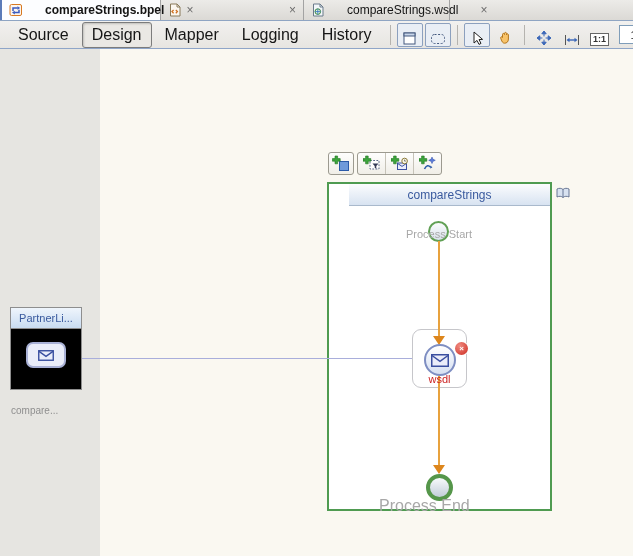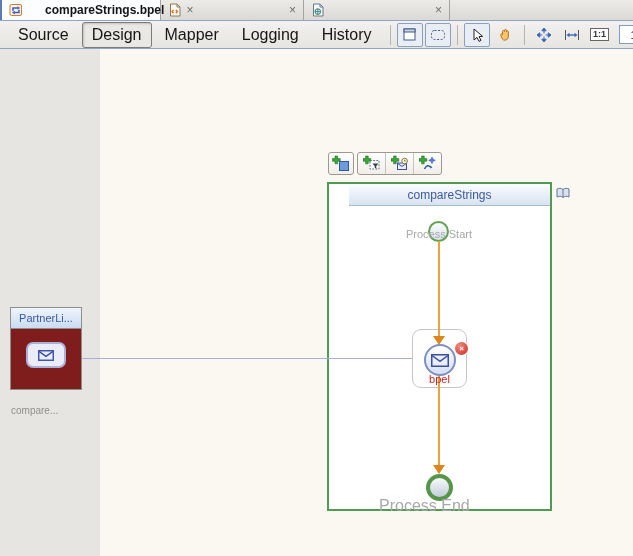--- a/index.html
+++ b/index.html
@@ -16,34 +16,34 @@
   .tab svg{flex:0 0 auto;}
   
   .toolbar{position:absolute;top:21px;left:0;width:633px;height:28px;box-sizing:border-box;
     background:linear-gradient(#F2F1EF,#E7E5E1);border-bottom:1px solid #8FA5C8;
     display:flex;align-items:center;padding:0 4px 0 8px;}
   .viewbtn{font-size:16px;color:#161616;padding:3px 9px;margin-right:3px;
     border:1px solid transparent;border-radius:3px;}
   .viewbtn.pressed{border-color:#7C7C7C;background:#EAE8E4;
     box-shadow:inset 1px 1px 2px rgba(0,0,0,.18);}
   .tsep{width:1px;height:20px;background:#B5B3AF;margin:0 5px;flex:0 0 auto;}
-  .iconbtn{width:24px;height:22px;display:flex;align-items:center;justify-content:center;
+  .iconbtn{width:24px;height:22px;display:flex;align-items:flex-end;justify-content:center;
     border:1px solid transparent;border-radius:2px;margin:8px 1px;flex:0 0 auto;}
   .iconbtn.toggled{border-color:#8CA0BE;background:#E9EEF5;}
   .oneone{font-size:9px;font-weight:bold;color:#333;border:1px solid #666;background:#fff;
     padding:1px 2px;line-height:1;}
   .combo{width:54px;height:19px;box-sizing:border-box;border:1px solid #7F9DB9;background:#fff;
     display:flex;align-items:center;font-size:11px;color:#111;padding-left:11px;margin:0 5px;}
   .combo .arrow{margin-left:auto;padding-right:4px;font-size:7px;color:#333;}
   
   .canvas{position:absolute;top:49px;left:0;width:633px;height:507px;background:#FAF8F1;}
   .gutter{position:absolute;left:0;top:0;width:100px;height:507px;background:#E6E5E1;}
   
   .pl-box{position:absolute;left:10px;top:258px;width:72px;height:83px;box-sizing:border-box;
-    background:#7f1d1d;border:1px solid #8E8E8E;z-index:2;}
+    background:#000000;border:1px solid #8E8E8E;z-index:2;}
   .pl-header{height:20px;background:linear-gradient(#EFF5FC,#C9DCF1);border-bottom:1px solid #8E8E8E;
     display:flex;align-items:center;justify-content:center;font-size:11px;color:#3A5A9E;}
   .pl-icon{position:absolute;left:15px;top:34px;width:40px;height:26px;box-sizing:border-box;
     border:2px solid #A9B1D6;border-radius:7px;background:#EAEDF9;
     display:flex;align-items:center;justify-content:center;}
   .pl-label{position:absolute;left:0;top:62px;width:100%;
     font-size:10px;color:#8F8F8F;margin-top:35px;}
   
   .link-line{position:absolute;left:66px;top:309px;width:351px;height:1px;background:#A9AEDB;z-index:2;}
   .link-arrow{position:absolute;left:416px;top:305px;width:0;height:0;z-index:2;
@@ -120,20 +120,21 @@
       </svg>
       <span class="close">×</span>
     </div>
     <div class="tab" style="width:146px;">
       <svg width="14" height="14" viewBox="0 0 14 14">
         <path d="M2.5,1 h6.5 l3,3 v9 h-9.5 z" fill="#F2F6FA" stroke="#6A7A8A"></path>
         <path d="M9,1 v3 h3" fill="none" stroke="#6A7A8A"></path>
         <circle cx="6.8" cy="8.6" r="2.8" fill="#E6F0E2" stroke="#3A8A3A"></circle>
         <path d="M4,8.6 h5.6 M6.8,5.8 v5.6" stroke="#3A7AC0" stroke-width="0.9"></path>
       </svg>
+      <span>compareStrings.wsdl</span>
       <span class="close">×</span>
     </div>
   </div>
 
   <div class="toolbar">
     <div class="viewbtn">Source</div>
     <div class="viewbtn pressed">Design</div>
     <div class="viewbtn">Mapper</div>
     <div class="viewbtn">Logging</div>
     <div class="viewbtn">History</div>
@@ -279,19 +280,19 @@
     <div class="start-label">Process Start</div>
 
     <div class="activity-rect"></div>
     <div class="activity-circle">
       <svg width="18" height="13" viewBox="0 0 18 13">
         <rect x="0.75" y="0.75" width="16.5" height="11.5" fill="#EAEDFA" stroke="#3A4FA0" stroke-width="1.5"></rect>
         <path d="M1,1.5 L9,7.3 L17,1.5" fill="none" stroke="#3A4FA0" stroke-width="1.5"></path>
       </svg>
     </div>
     <div class="error-badge">×</div>
-    <div class="activity-label">bpel</div>
+    <div class="activity-label">wsdl</div>
 
     <div class="end-circle"></div>
     <div class="end-label">Process End</div>
   </div>
 
 </div>
 
 </body></html>

